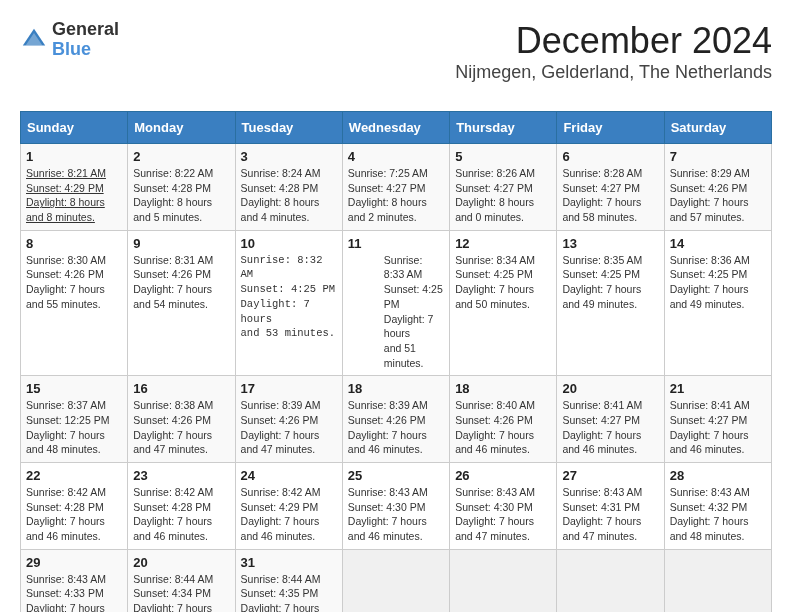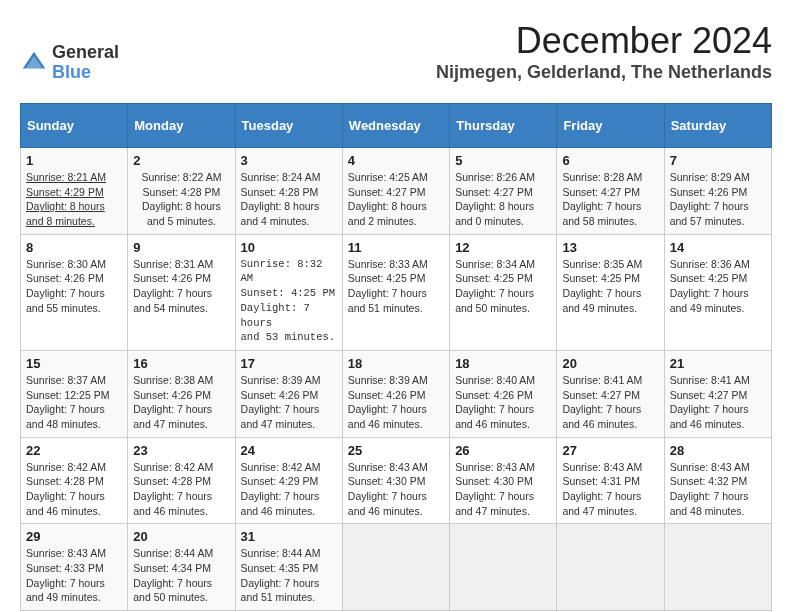--- a/index.html
+++ b/index.html
@@ -6,22 +6,22 @@
     body {
       font-family: Arial, sans-serif;
       background: #fff;
       width: 792px;
       min-height: 612px;
       padding: 20px;
     }
     .header {
       display: flex;
       justify-content: space-between;
-      align-items: flex-end;
-      margin-bottom: 20px;
+      align-items: flex-start;
+      margin-bottom: 28px;
     }
     .logo {
       display: flex;
       align-items: center;
       gap: 4px;
     }
     .logo-text {
       display: flex;
       flex-direction: column;
       font-size: 18px;
@@ -37,33 +37,33 @@
     .title-block {
       text-align: right;
     }
     .title-block h1 {
       font-size: 36px;
       font-weight: normal;
       color: #222;
     }
     .title-block h2 {
       font-size: 18px;
-      font-weight: bold;
+      font-weight: normal;
       color: #444;
     }
     .calendar {
       width: 100%;
       border-collapse: collapse;
       font-size: 11px;
     }
     .calendar thead tr th {
       background-color: #3a7fc1;
       color: #fff;
       text-align: left;
-      padding: 14px 6px;
+      padding: 8px 6px;
       font-size: 13px;
       font-weight: bold;
       border: 1px solid #2a6fa1;
     }
     .calendar tbody tr td {
       vertical-align: top;
       padding: 5px 5px;
       border: 1px solid #ccc;
       background: #fff;
       min-height: 80px;
@@ -124,35 +124,35 @@
   <tr>
         <td>
           <span class="day-num">1</span>
           <div class="day-info" style="white-space: pre-line; text-decoration: underline;">Sunrise: 8:21 AM
 Sunset: 4:29 PM
 Daylight: 8 hours
 and 8 minutes.</div>
         </td>
         <td>
           <span class="day-num">2</span>
-          <div class="day-info" style="white-space: pre-line; text-align: center;">Sunrise: 8:22 AM
+          <div class="day-info" style="white-space: pre-line;">Sunrise: 8:22 AM
 Sunset: 4:28 PM
 Daylight: 8 hours
 and 5 minutes.</div>
         </td>
         <td>
           <span class="day-num">3</span>
           <div class="day-info" style="white-space: pre-line;">Sunrise: 8:24 AM
 Sunset: 4:28 PM
 Daylight: 8 hours
 and 4 minutes.</div>
         </td>
         <td>
           <span class="day-num">4</span>
-          <div class="day-info" style="white-space: pre-line;">Sunrise: 4:25 AM
+          <div class="day-info" style="white-space: pre-line;">Sunrise: 7:25 AM
 Sunset: 4:27 PM
 Daylight: 8 hours
 and 2 minutes.</div>
         </td>
         <td>
           <span class="day-num">5</span>
           <div class="day-info" style="white-space: pre-line;">Sunrise: 8:26 AM
 Sunset: 4:27 PM
 Daylight: 8 hours
 and 0 minutes.</div>
@@ -189,21 +189,21 @@
         </td>
         <td>
           <span class="day-num">10</span>
           <div class="day-info" style="white-space: pre-line; font-family: Liberation Mono, monospace;">Sunrise: 8:32 AM
 Sunset: 4:25 PM
 Daylight: 7 hours
 and 53 minutes.</div>
         </td>
         <td>
           <span class="day-num">11</span>
-          <div class="day-info" style="white-space: pre-line;">Sunrise: 8:33 AM
+          <div class="day-info" style="white-space: pre-line; margin-left: 36px;">Sunrise: 8:33 AM
 Sunset: 4:25 PM
 Daylight: 7 hours
 and 51 minutes.</div>
         </td>
         <td>
           <span class="day-num">12</span>
           <div class="day-info" style="white-space: pre-line;">Sunrise: 8:34 AM
 Sunset: 4:25 PM
 Daylight: 7 hours
 and 50 minutes.</div>

